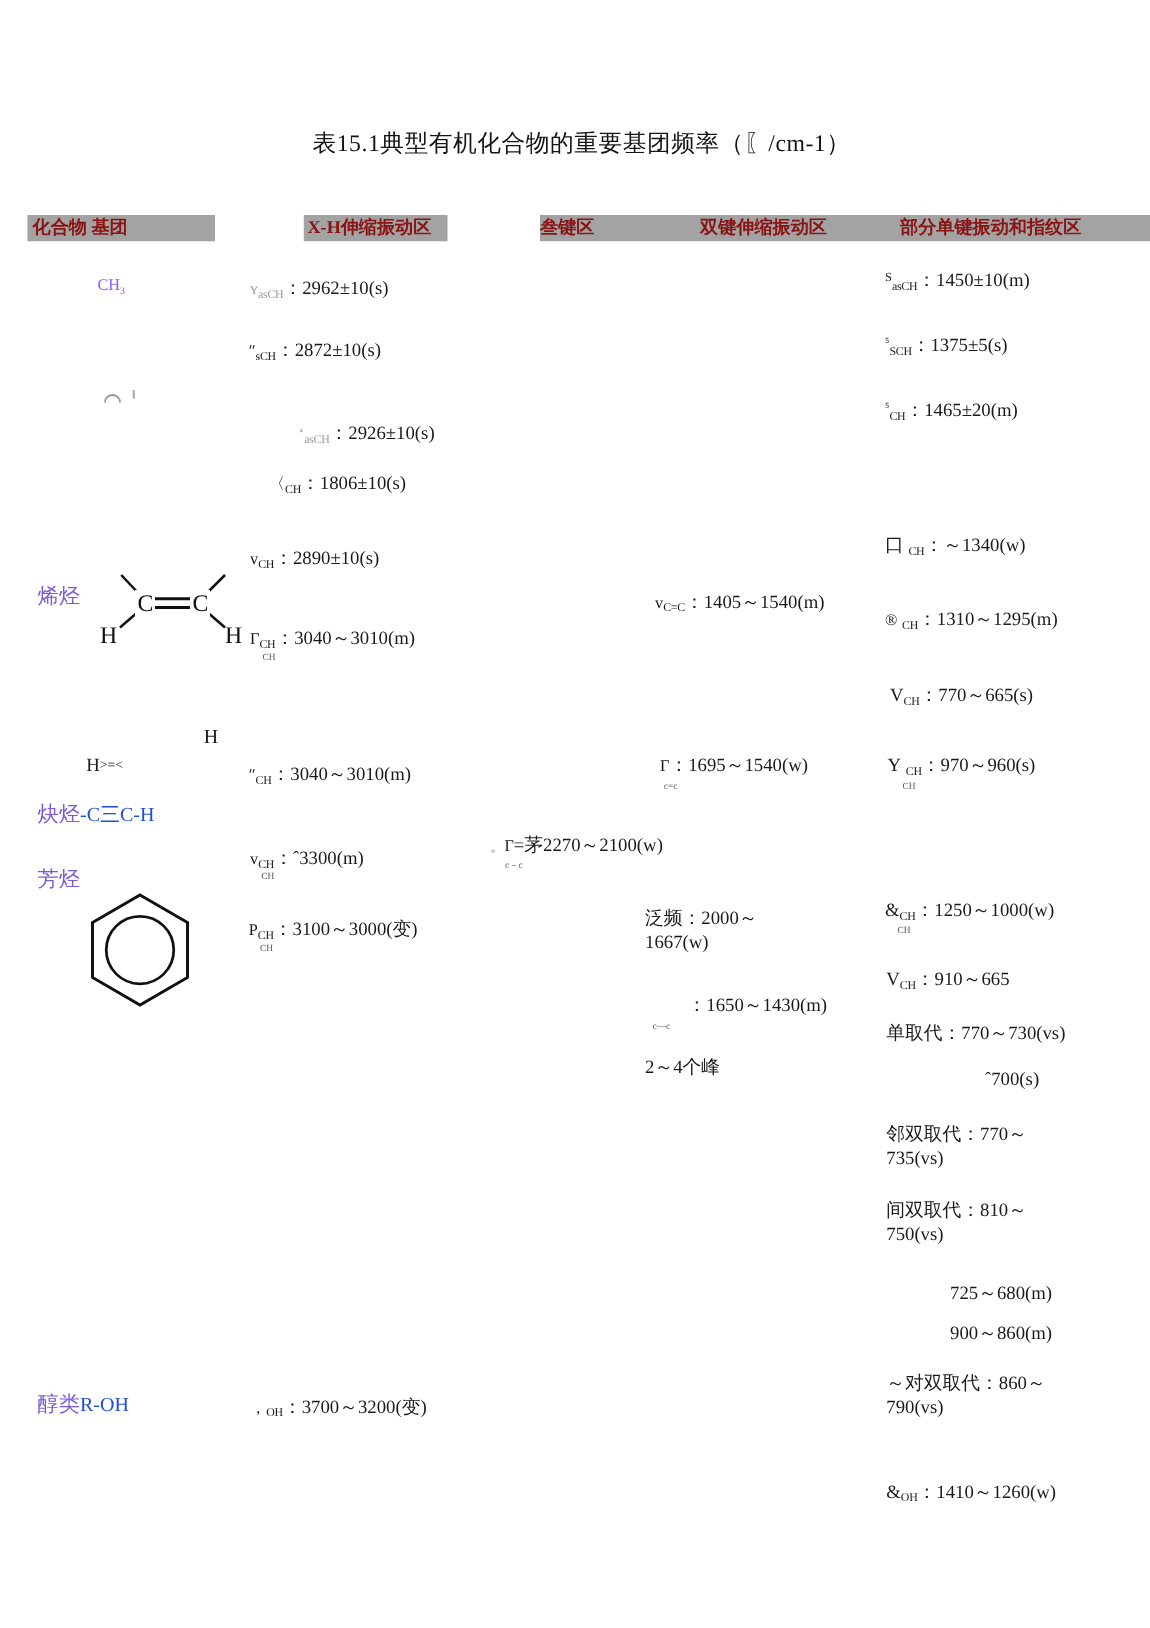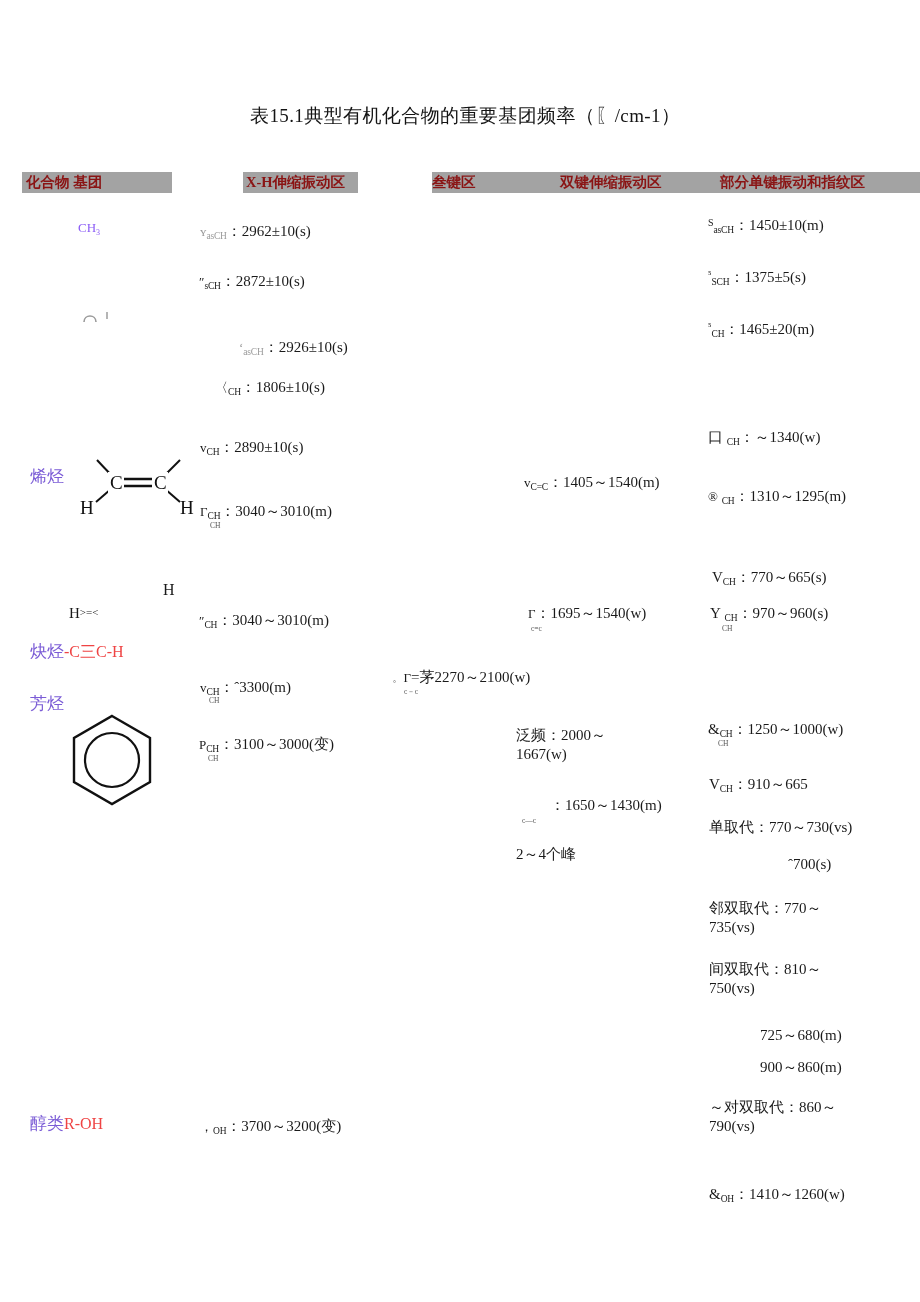--- a/index.html
+++ b/index.html
@@ -67,21 +67,21 @@
   .sub  { font-size: 9.5px; vertical-align: -3px; letter-spacing: -0.2px;}
   .sub2 { font-size: 7.5px; vertical-align: -4px; color:#555;}
   .faint { color: #9a9a9a; }
   .sup-s { font-size: 10px; vertical-align: 4px; }
 
   .cname {
     color: #7b5cd6;
     font-size: 17px;
     white-space: nowrap;
   }
-  .cname .plain { color: #ef4444; font-size: 16px; }
+  .cname .plain { color: #1d4ed8; font-size: 16px; }
 
   
   .struct { position: absolute; }
 
   .benzene { width: 88px; height: 96px; }
 
   
   .frag { color: #8b5cf6; font-size: 13px; white-space: nowrap; }
   .frag .tiny { font-size: 8px; vertical-align: -3px; }
 </style>
@@ -240,21 +240,21 @@
   </div>
 
   <div class="abs txt" style="left:708px; top:428px;">
     <span>口</span>&nbsp;<span class="sub">CH</span><span>：～1340(w)</span>
   </div>
 
   <div class="abs txt" style="left:708px; top:487px;">
     <span class="sym">®</span>&nbsp;<span class="sub">CH</span><span>：1310～1295(m)</span>
   </div>
 
-  <div class="abs txt" style="left:712px; top:548px;margin-top:20px;">
+  <div class="abs txt" style="left:712px; top:548px;">
     <span>V</span><span class="sub">CH</span><span>：770～665(s)</span>
   </div>
 
   <div class="abs txt" style="left:710px; top:604px;">
     <span>Y</span>&nbsp;<span class="sub">CH</span><span>：970～960(s)</span>
   </div>
   <div class="abs sub2" style="left:722px; top:624px;">CH</div>
 
   <div class="abs txt" style="left:708px; top:720px;">
     <span>&amp;</span><span class="sub">CH</span><span>：1250～1000(w)</span>

